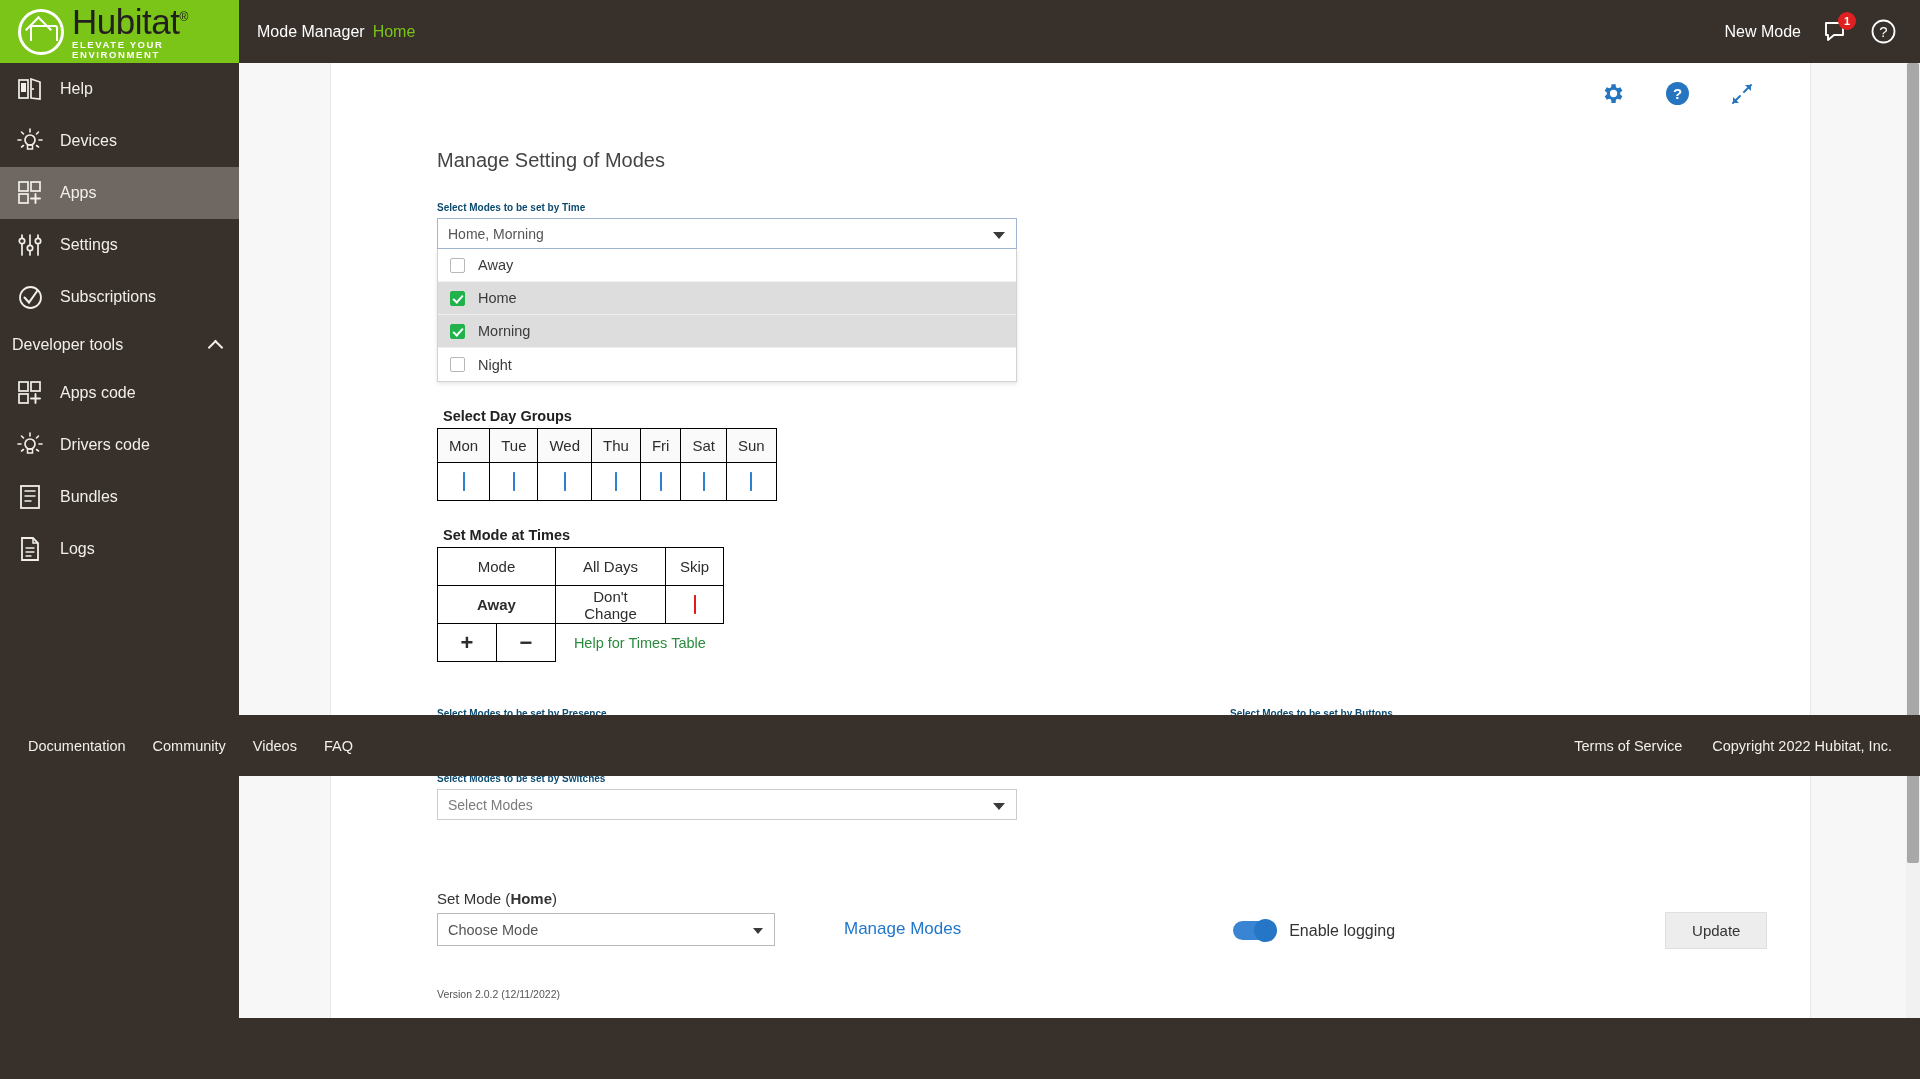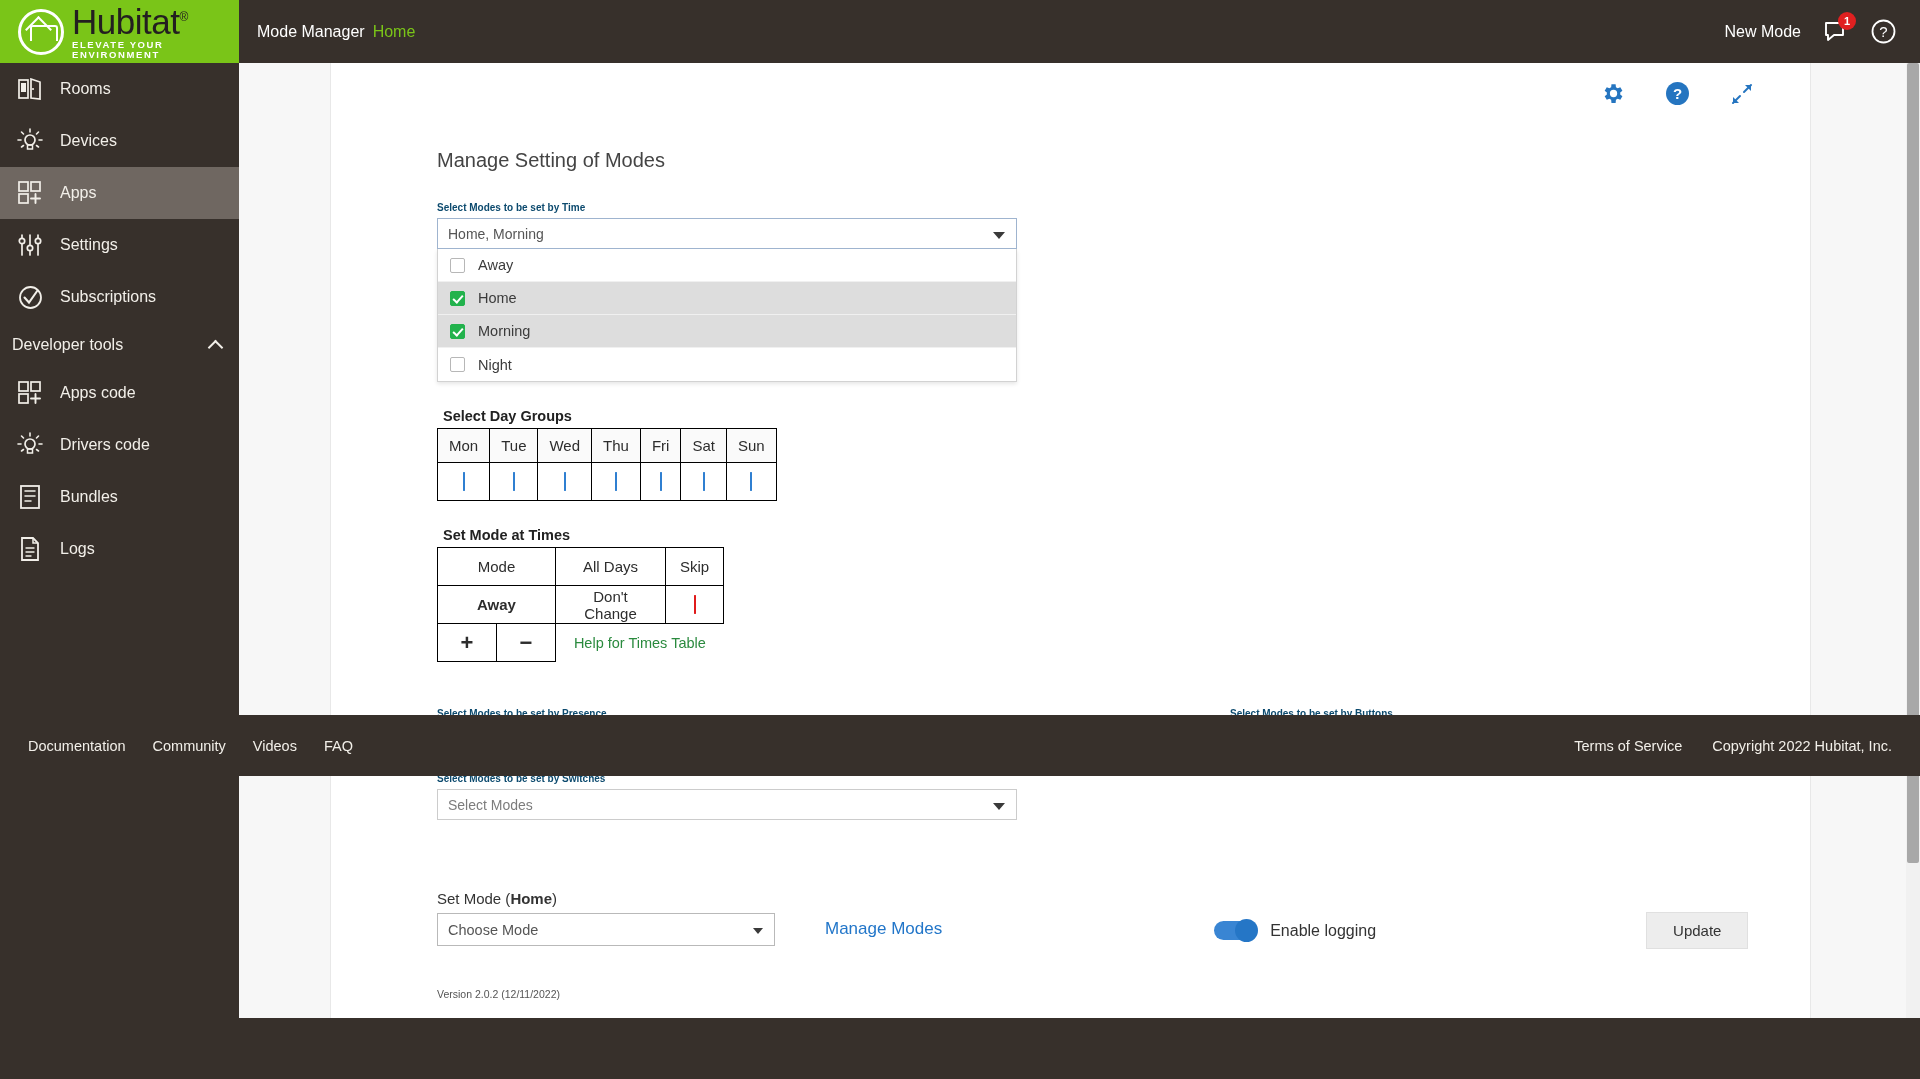--- a/index.html
+++ b/index.html
@@ -333,21 +333,21 @@
 
     <div class="nav-item">
       <span class="nav-icon">
         <svg width="24" height="22" viewBox="0 0 24 22">
             <rect x="1" y="2" width="9" height="18" fill="none" stroke="#f2efe9" stroke-width="1.7"></rect>
             <rect x="3" y="5" width="5" height="9" fill="#f2efe9"></rect>
             <path d="M13 1 L22 4 L22 21 L13 20 Z" fill="none" stroke="#f2efe9" stroke-width="1.7"></path>
             <circle cx="15" cy="11" r="1.1" fill="#f2efe9"></circle>
           </svg>
       </span>
-      <span class="nav-label">Rooms</span>
+      <span class="nav-label">Help</span>
     </div>
 
     <div class="nav-item">
       <span class="nav-icon">
         <svg width="26" height="26" viewBox="0 0 26 26">
             <circle cx="13" cy="12" r="5" fill="none" stroke="#f2efe9" stroke-width="1.7"></circle>
             <rect x="10.5" y="17" width="5" height="4" fill="none" stroke="#f2efe9" stroke-width="1.5"></rect>
             <g stroke="#f2efe9" stroke-width="1.6" stroke-linecap="round">
               <line x1="13" y1="1" x2="13" y2="4"></line>
               <line x1="4.5" y1="4" x2="6.5" y2="6"></line>
@@ -624,21 +624,21 @@
         </div>
 
         <div class="bottom-row" style="margin-top:70px;">
           <div>
             <div class="set-mode-label"><span>Set Mode (</span><b>Home</b><span>)</span></div>
             <div class="choose-mode">
               <span>Choose Mode</span>
               <span class="caret"></span>
             </div>
           </div>
-          <div style="margin-left:50px;margin-bottom:7px;text-align:center;">
+          <div style="margin-left:69px;margin-bottom:7px;text-align:center;">
             <span class="manage-link">Manage Modes</span>
           </div>
           <div style="margin-left:272px;margin-bottom:6px;display:flex;align-items:center;gap:14px;">
             <span class="toggle"></span>
             <span class="toggle-label">Enable logging</span>
           </div>
           <div style="margin-left:270px;margin-bottom:6px;">
             <span class="update-btn">Update</span>
           </div>
         </div>

